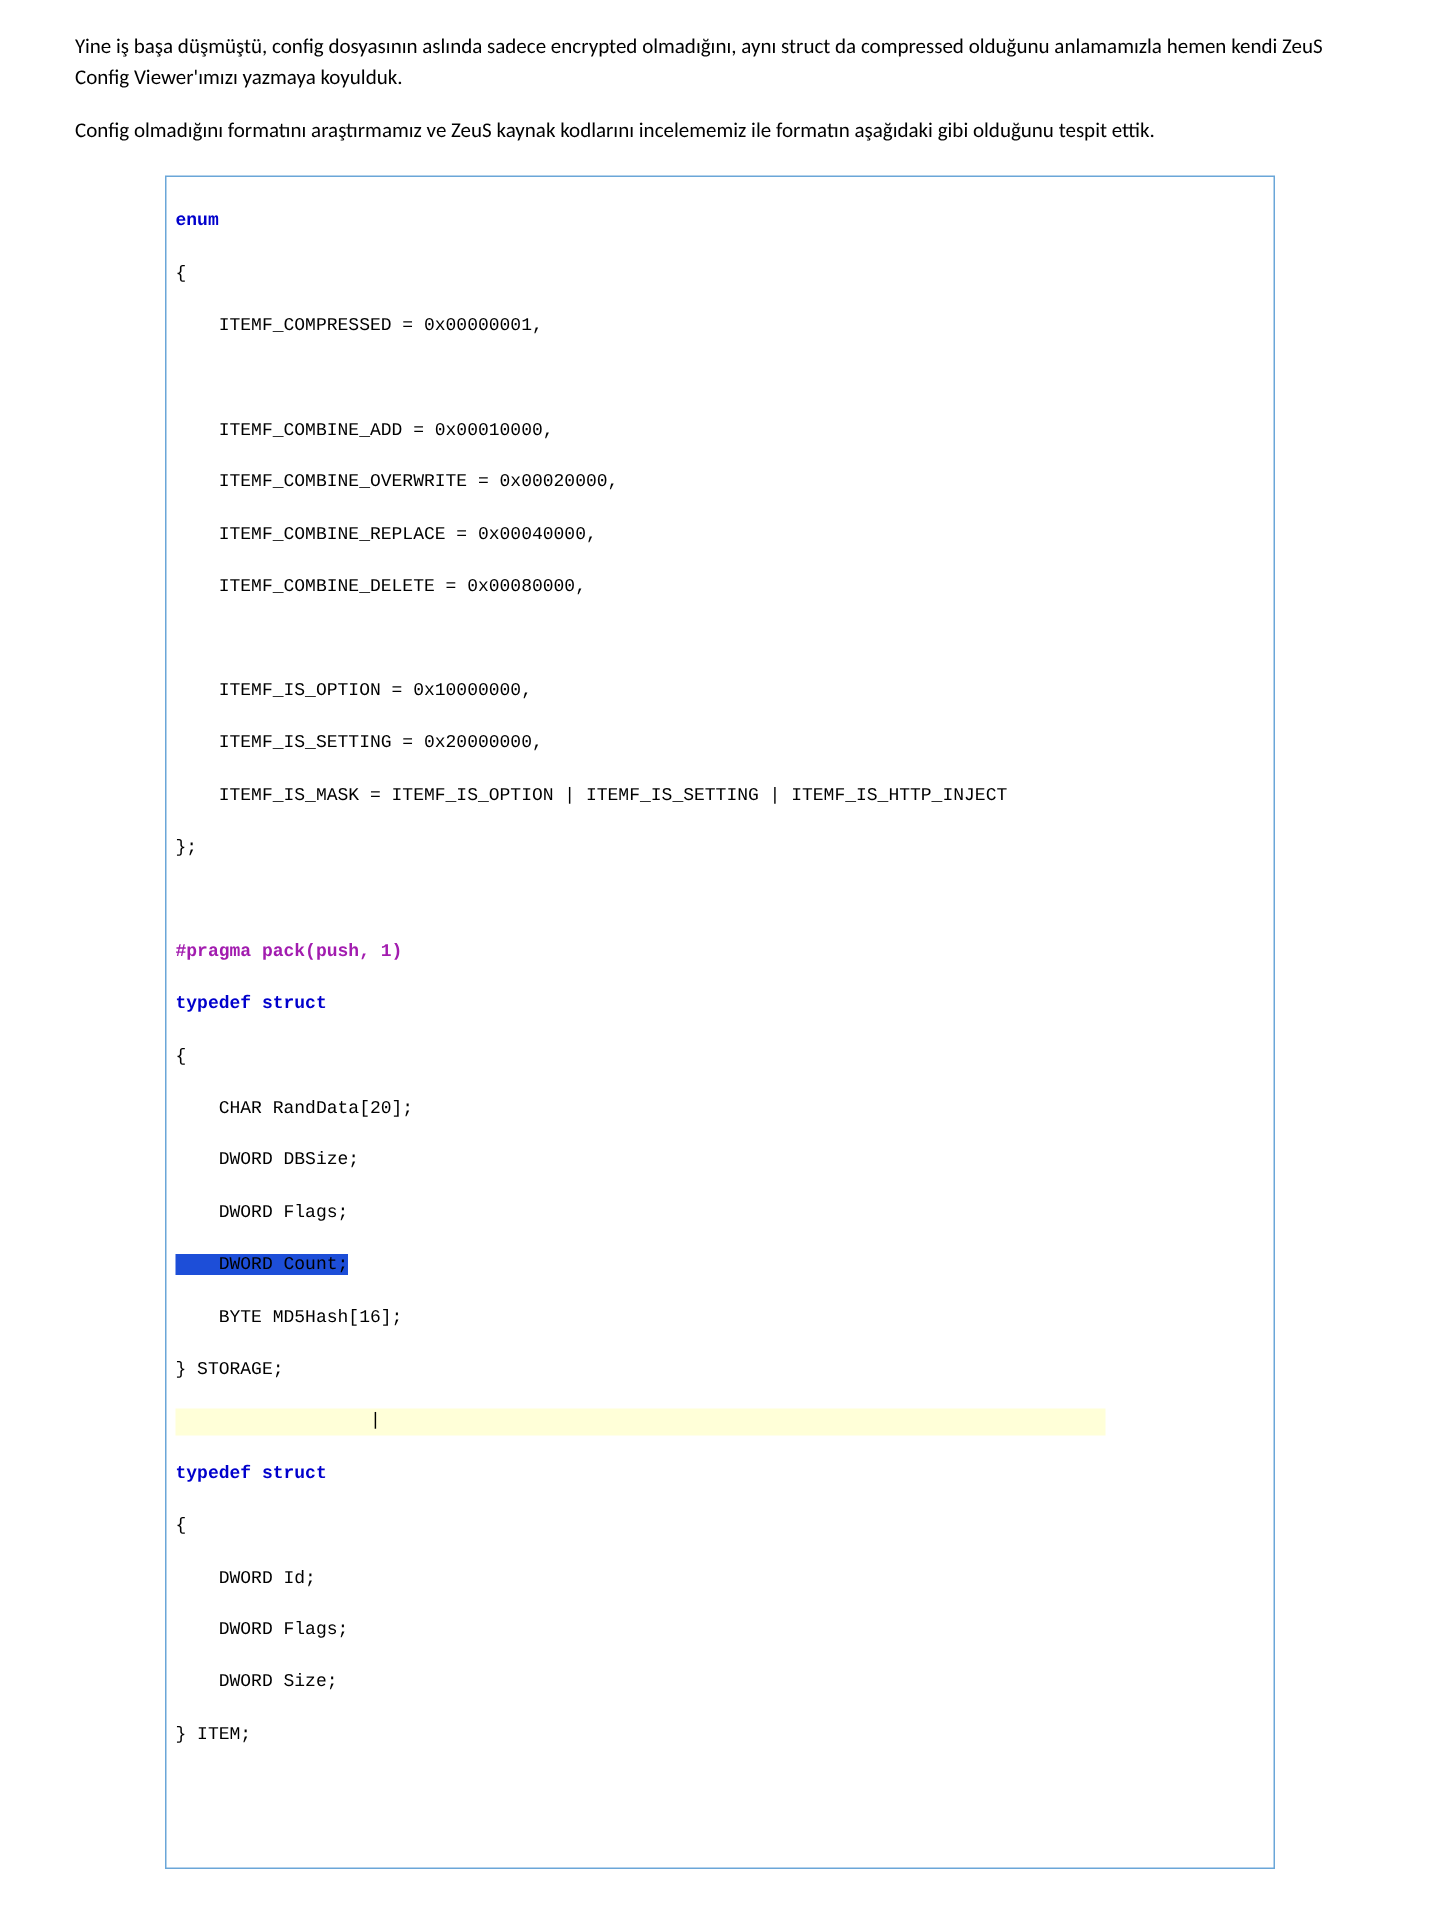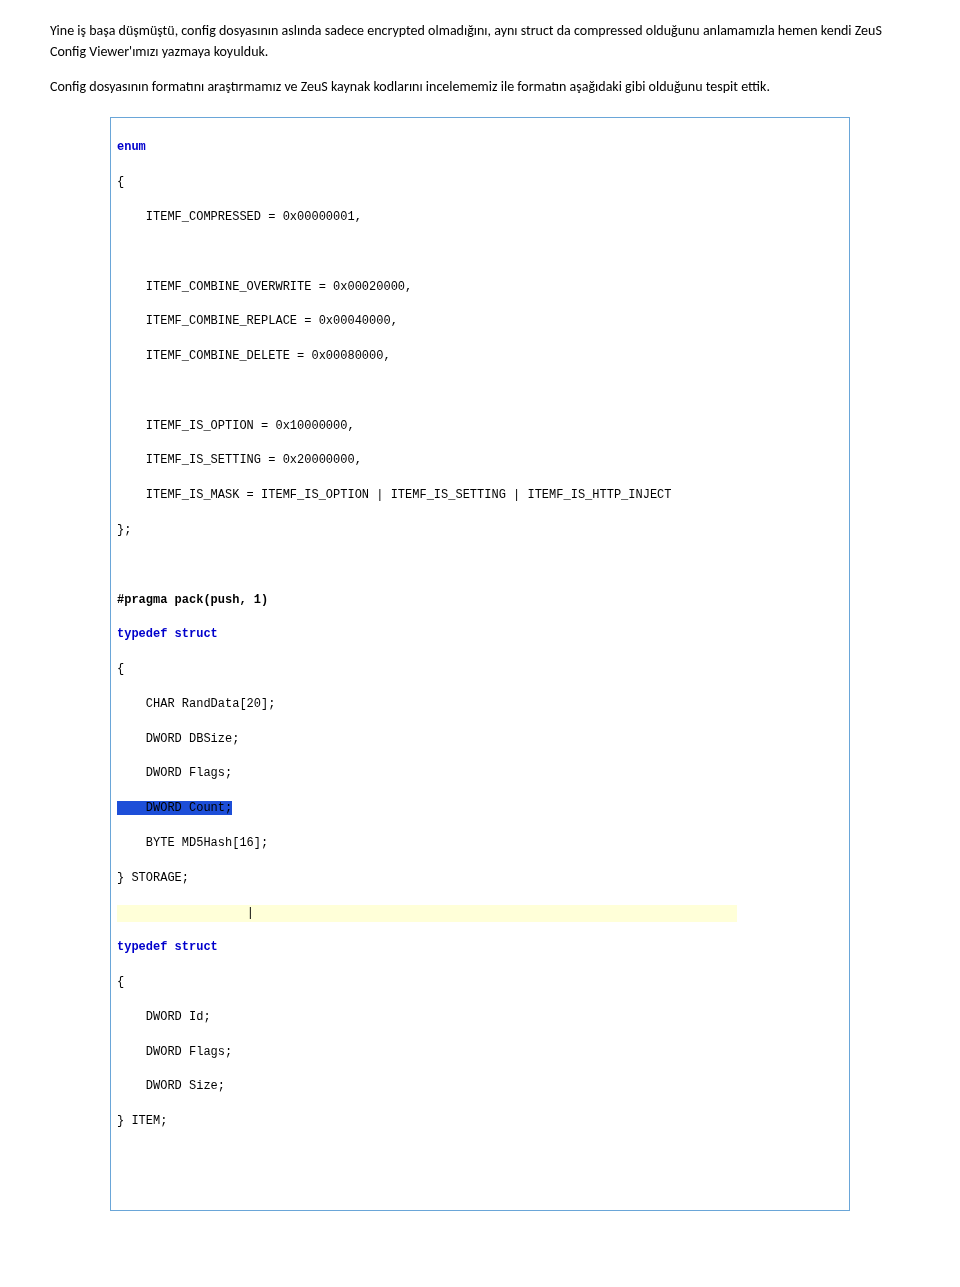--- a/index.html
+++ b/index.html
@@ -23,36 +23,37 @@
     margin: 20px auto 24px auto;
     font-family: "Courier New", monospace;
     font-size: 12px;
     line-height: 1.45;
     padding: 4px 0 10px 0;
     overflow: hidden;
     white-space: pre;
     color: #000;
   }
   .kw-blue  { color: #0000cc; font-weight: bold; }
-  .kw-green { color: #000000; font-weight: bold; }
+  .kw-green { color: #a21caf; font-weight: bold; }
   .hl-yellow { background: #1d4ed8; }
   .hl-cursor { background: #ffffd8; display: inline-block; width: 620px; }
   .code-line { padding: 0 6px; }
 </style>
 </head>
 <body>
 
 <p class="para">Yine iş başa düşmüştü, config dosyasının aslında sadece encrypted olmadığını, aynı struct da compressed olduğunu anlamamızla hemen kendi ZeuS Config Viewer'ımızı yazmaya koyulduk.</p>
-<p class="para">Config dosyasının formatını araştırmamız ve ZeuS kaynak kodlarını incelememiz ile formatın aşağıdaki gibi olduğunu tespit ettik.</p>
+<p class="para">Config olmadığını formatını araştırmamız ve ZeuS kaynak kodlarını incelememiz ile formatın aşağıdaki gibi olduğunu tespit ettik.</p>
 
 <div class="codebox">
 <div class="code-line"><span class="kw-blue">enum</span></div>
 <div class="code-line">{</div>
 <div class="code-line">    ITEMF_COMPRESSED = 0x00000001,</div>
 <div class="code-line">&nbsp;</div>
+<div class="code-line">    ITEMF_COMBINE_ADD = 0x00010000,</div>
 <div class="code-line">    ITEMF_COMBINE_OVERWRITE = 0x00020000,</div>
 <div class="code-line">    ITEMF_COMBINE_REPLACE = 0x00040000,</div>
 <div class="code-line">    ITEMF_COMBINE_DELETE = 0x00080000,</div>
 <div class="code-line">&nbsp;</div>
 <div class="code-line">    ITEMF_IS_OPTION = 0x10000000,</div>
 <div class="code-line">    ITEMF_IS_SETTING = 0x20000000,</div>
 <div class="code-line">    ITEMF_IS_MASK = ITEMF_IS_OPTION | ITEMF_IS_SETTING | ITEMF_IS_HTTP_INJECT</div>
 <div class="code-line">};</div>
 <div class="code-line">&nbsp;</div>
 <div class="code-line"><span class="kw-green">#pragma pack(push, 1)</span></div>

